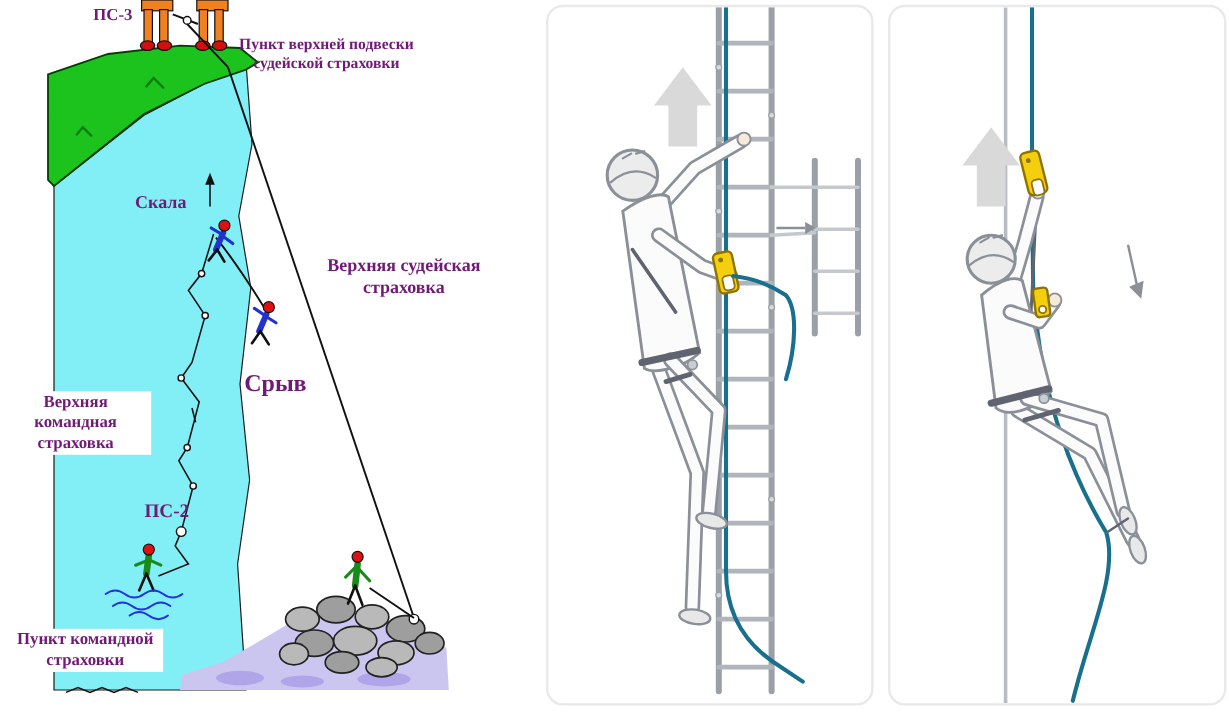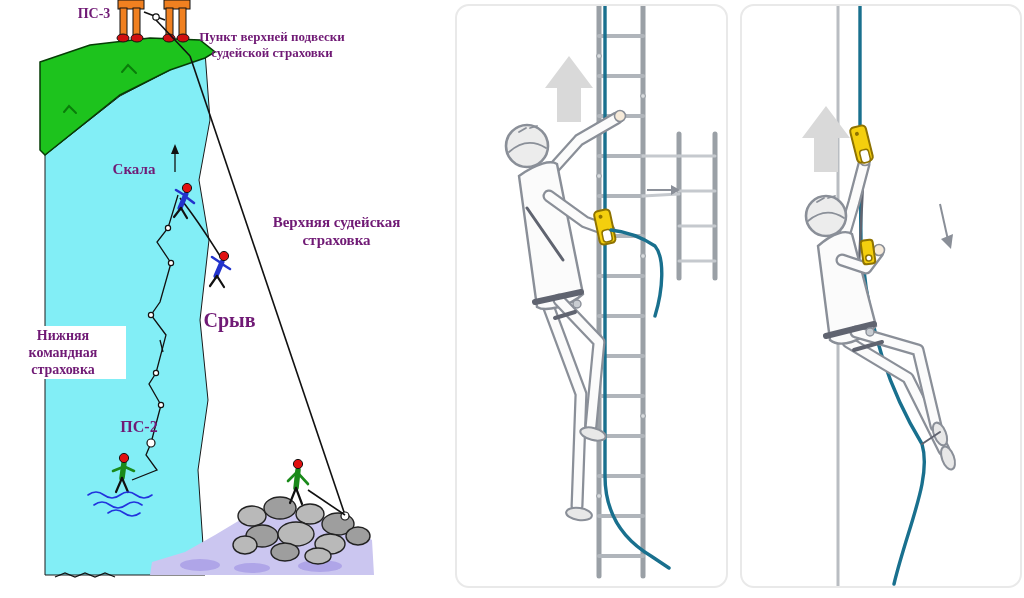--- a/index.html
+++ b/index.html
@@ -178,22 +178,23 @@
       </g>
 
       <path class="route" d="M55,577 l10,-4 l10,4 l10,-4 l10,4 l10,-4 l10,4"></path>
     </svg>
 
     <div class="lbl" style="left:70px;top:5px;width:48px;font-size:14px;">ПС-3</div>
     <div class="lbl" style="left:196px;top:29px;width:152px;font-size:13px;">Пункт верхней подвески судейской страховки</div>
     <div class="lbl" style="left:104px;top:160px;width:60px;font-size:15px;">Скала</div>
     <div class="lbl" style="left:244px;top:184px;width:185px;font-size:15px;margin-top:29px;">Верхняя судейская страховка</div>
     <div class="lbl" style="left:202px;top:308px;width:55px;font-size:20px;">Срыв</div>
-    <div class="lbl bg" style="left:0px;top:326px;width:126px;font-size:14px;">Нижняя командная страховка</div>
+    <div class="lbl bg" style="left:0px;top:326px;width:126px;font-size:14px;">Верхняя командная страховка</div>
     <div class="lbl" style="left:116px;top:417px;width:46px;font-size:16px;">ПС-2</div>
+    <div class="lbl bg" style="left:6px;top:524px;width:130px;font-size:14px;">Пункт командной страховки</div>
   </div>
 
   <div class="panel" style="left:455px;top:4px;width:273px;height:584px;">
     <svg width="269" height="580" viewBox="0 0 269 580">
 
       <g>
         <line class="rail" x1="142" y1="0" x2="142" y2="570"></line>
         <line class="rail" x1="186" y1="0" x2="186" y2="570"></line>
         <g class="rungs">
           <line class="rung" x1="142" y1="30" x2="186" y2="30"></line>

